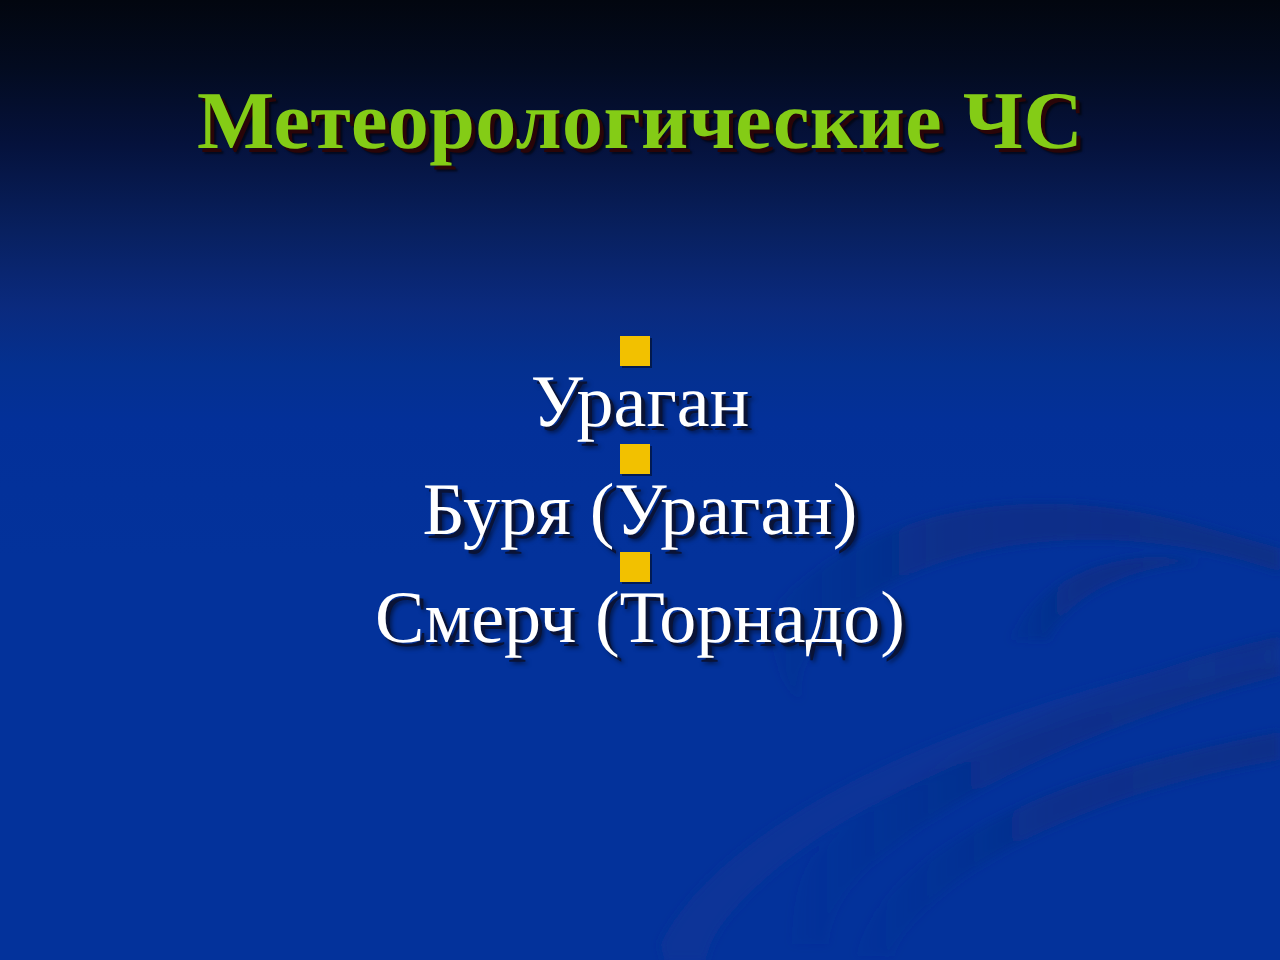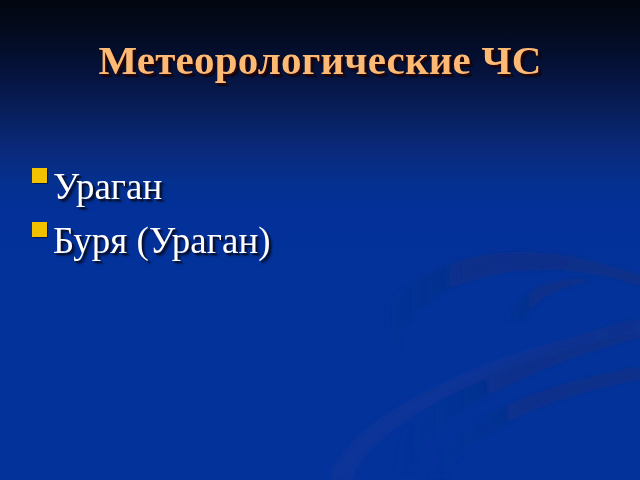--- a/index.html
+++ b/index.html
@@ -53,39 +53,41 @@
 
   
   .title {
     position: absolute;
     left: 0;
     right: 0;
     top: 36px;
     text-align: center;
     font-size: 41px;
     font-weight: bold;
-    color: #fdba74;
+    color: #84cc16;
     letter-spacing: 0.2px;
     white-space: nowrap;
     text-shadow: 2px 2px 0 #2a0508, 3px 3px 1px rgba(0,0,0,0.55);
   }
 
   
   .bullets {
     position: absolute;
     left: 32px;
     top: 168px;
     width: 576px;
     list-style: none;
     margin: 0;
     padding: 0;
   }
   .bullet-row {
     display: flex;
+    align-items: center;
     height: 54px;
+    flex-direction: column;
   }
   .bullet-marker {
     flex: 0 0 auto;
     width: 15px;
     height: 15px;
     margin-right: 6px;
     background: #f2c100;
     box-shadow: 1px 1px 0 rgba(0,0,0,0.45);
   }
   .bullet-text {
@@ -145,15 +147,19 @@
 
   <ul class="bullets">
     <li class="bullet-row">
       <span class="bullet-marker"></span>
       <span class="bullet-text">Ураган</span>
     </li>
     <li class="bullet-row">
       <span class="bullet-marker"></span>
       <span class="bullet-text">Буря (Ураган)</span>
     </li>
+    <li class="bullet-row">
+      <span class="bullet-marker"></span>
+      <span class="bullet-text">Смерч (Торнадо)</span>
+    </li>
   </ul>
 
 </div>
 
 </body></html>

